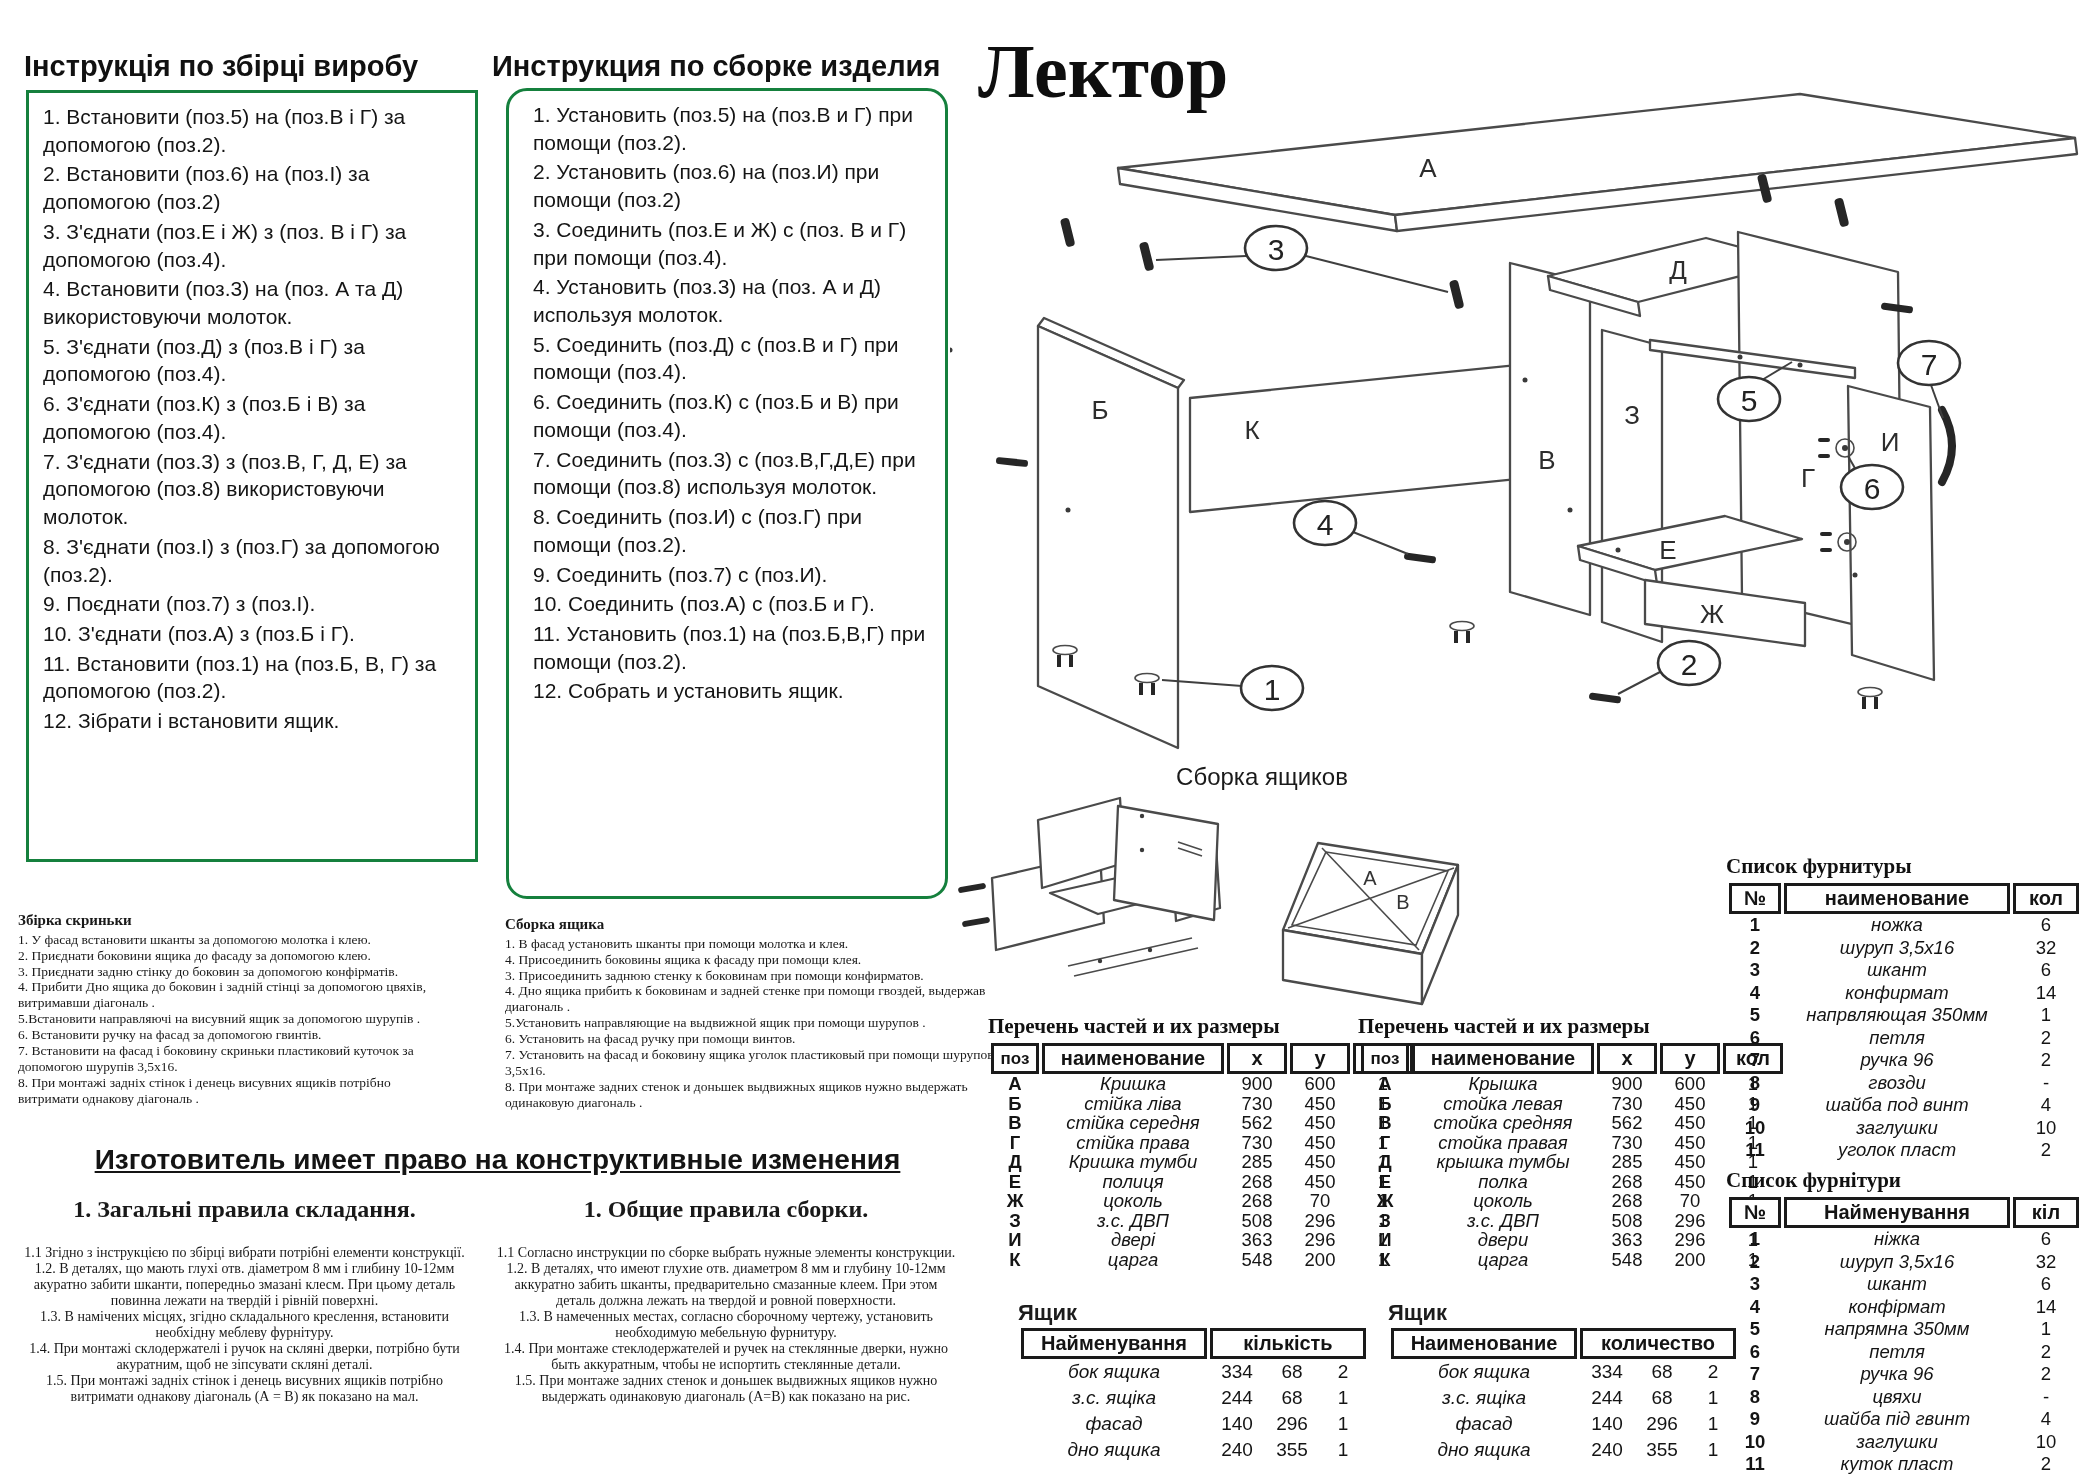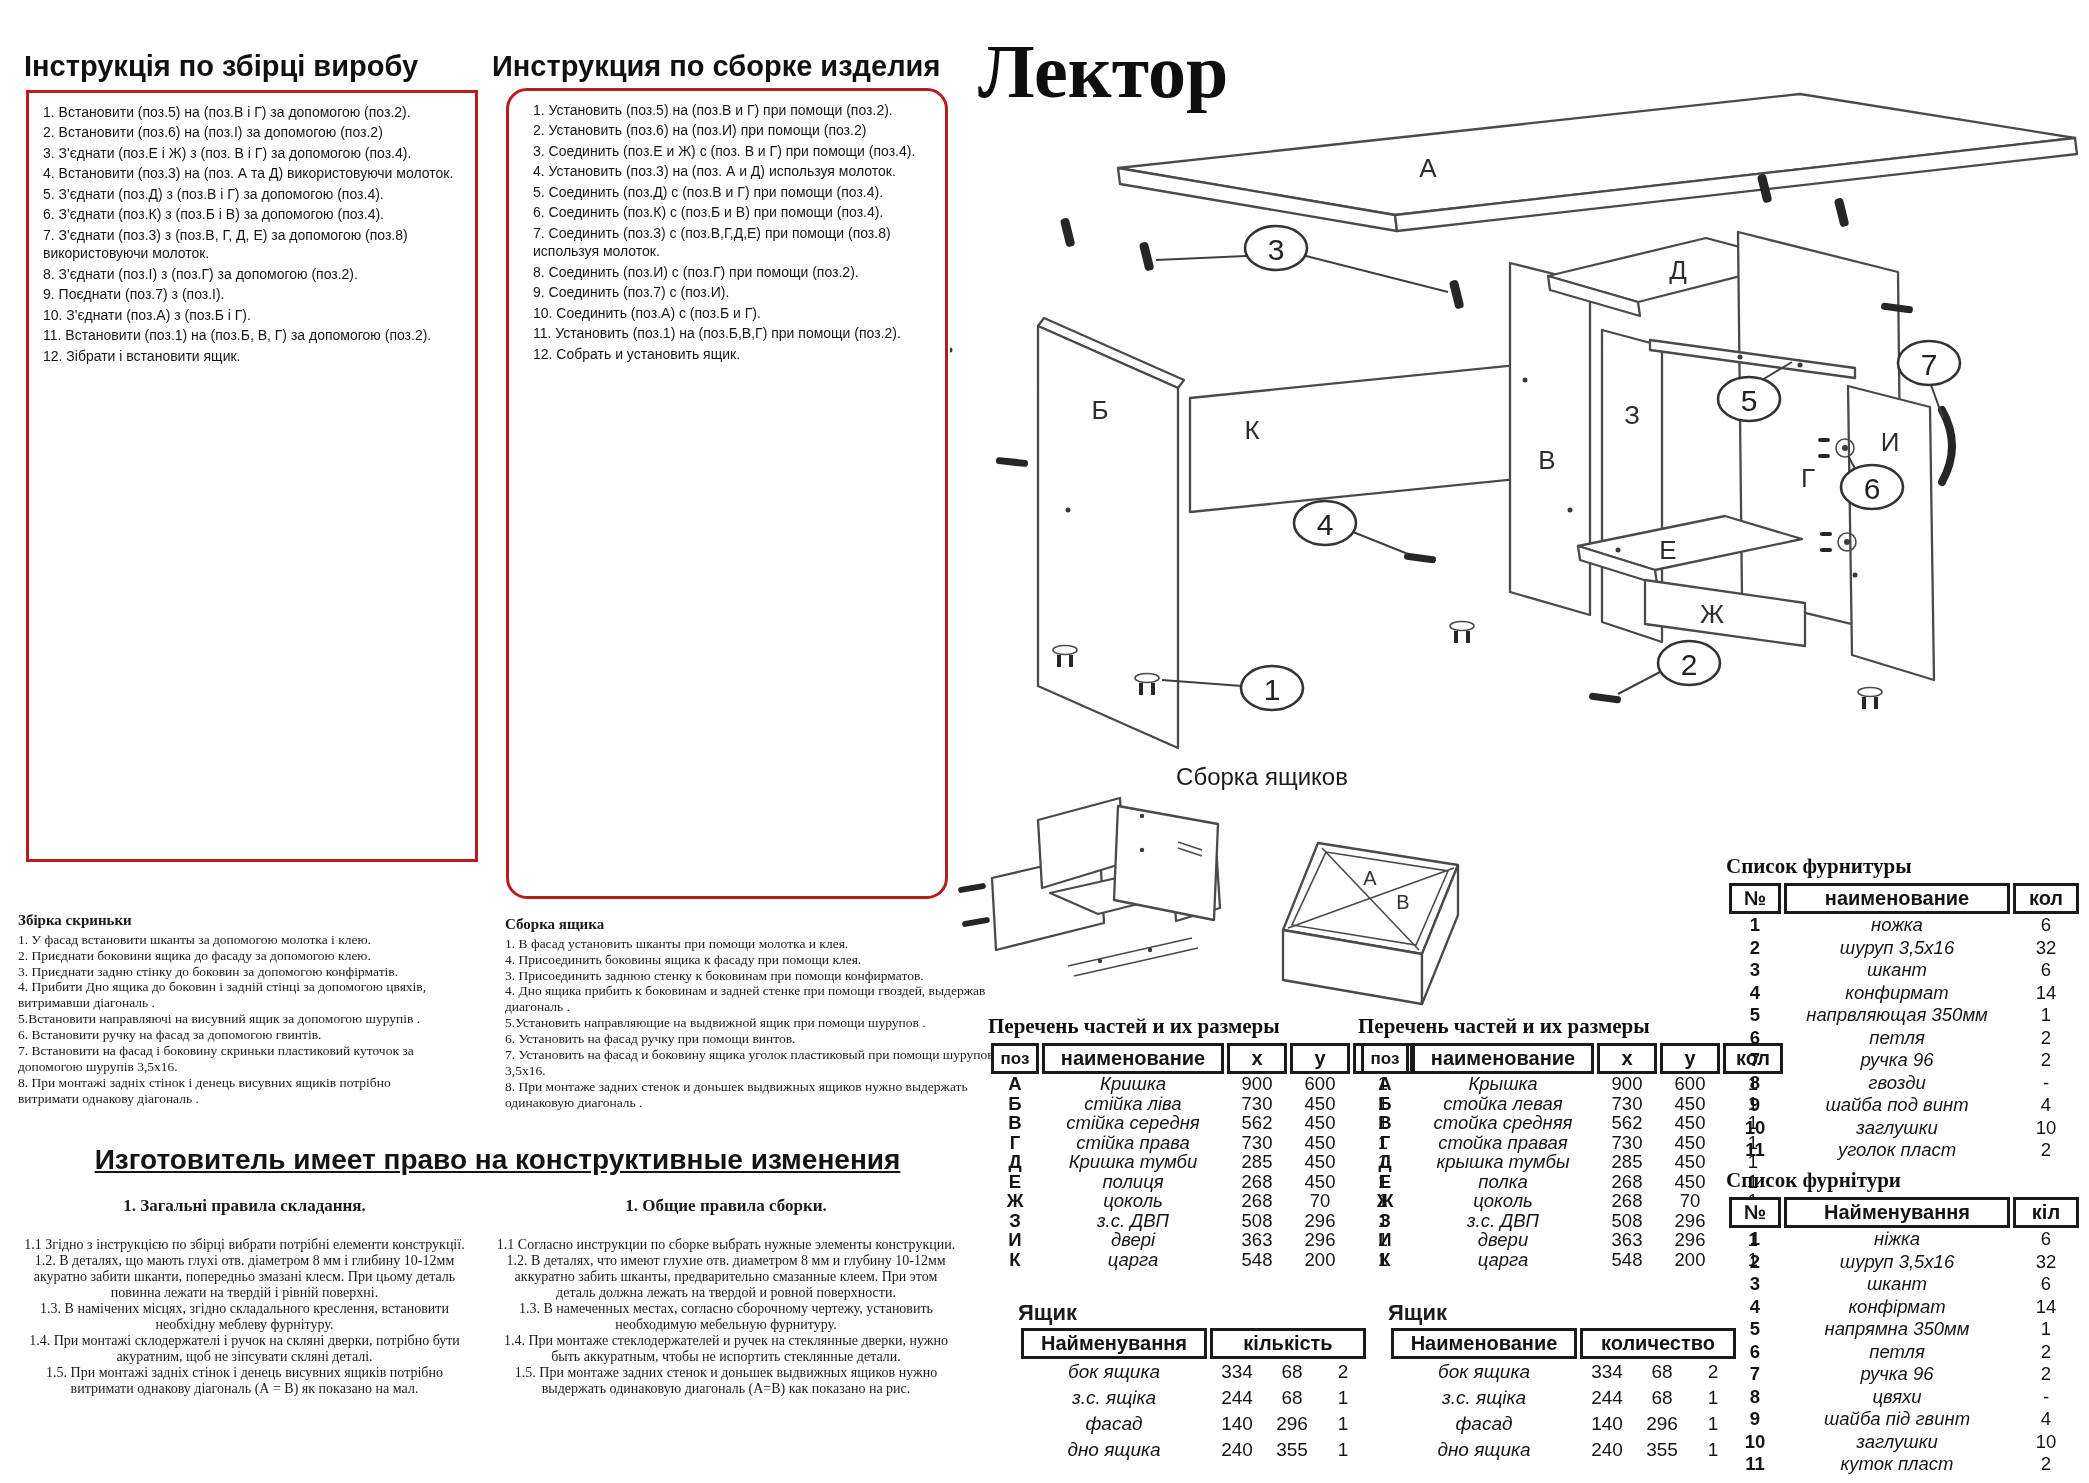--- a/index.html
+++ b/index.html
@@ -9,23 +9,23 @@
     background:#ffffff;
     color:#1c1c1c;
     font-family:"Liberation Sans",sans-serif;
     overflow:hidden;
   }
   .abs{position:absolute;}
 
   
   .instr-title{font-weight:bold;font-size:29px;white-space:nowrap;color:#111;}
   .instr-box{
-    border:3px solid #b91c1c;
+    border:3px solid #15803d;
     padding:10px 10px 10px 14px;
-    font-size:14px;line-height:1.32;color:#151515;
+    font-size:21px;line-height:1.32;color:#151515;
     box-sizing:border-box;
   }
   .instr-item{margin:0 0 2px 0;}
 
   
   .product-title{
     font-family:"Liberation Serif",serif;
     font-weight:bold;font-size:76px;color:#0e0e0e;white-space:nowrap;text-align:center;
   }
 
@@ -40,21 +40,21 @@
   
   .manufacturer{
     font-weight:bold;font-size:28px;text-align:center;color:#141414;white-space:nowrap;text-decoration:underline;
   }
 
   
   .rules{
     font-family:"Liberation Serif",serif;
     font-size:14px;line-height:1.14;text-align:center;color:#191919;
   }
-  .rules .rules-title{font-weight:bold;font-size:17px;margin-bottom:22px;}
+  .rules .rules-title{font-weight:bold;font-size:24px;margin-bottom:22px;}
   .rules .rule-item{margin:0;}
 
   
   .tbl-title{
     font-family:"Liberation Serif",serif;
     font-weight:bold;font-size:21px;color:#111;white-space:nowrap;margin-bottom:4px;
   }
   table{border-collapse:separate;border-spacing:3px 0;color:#141414;}
   th{
     border:3px solid #1a1a1a;font-weight:bold;font-size:20px;

